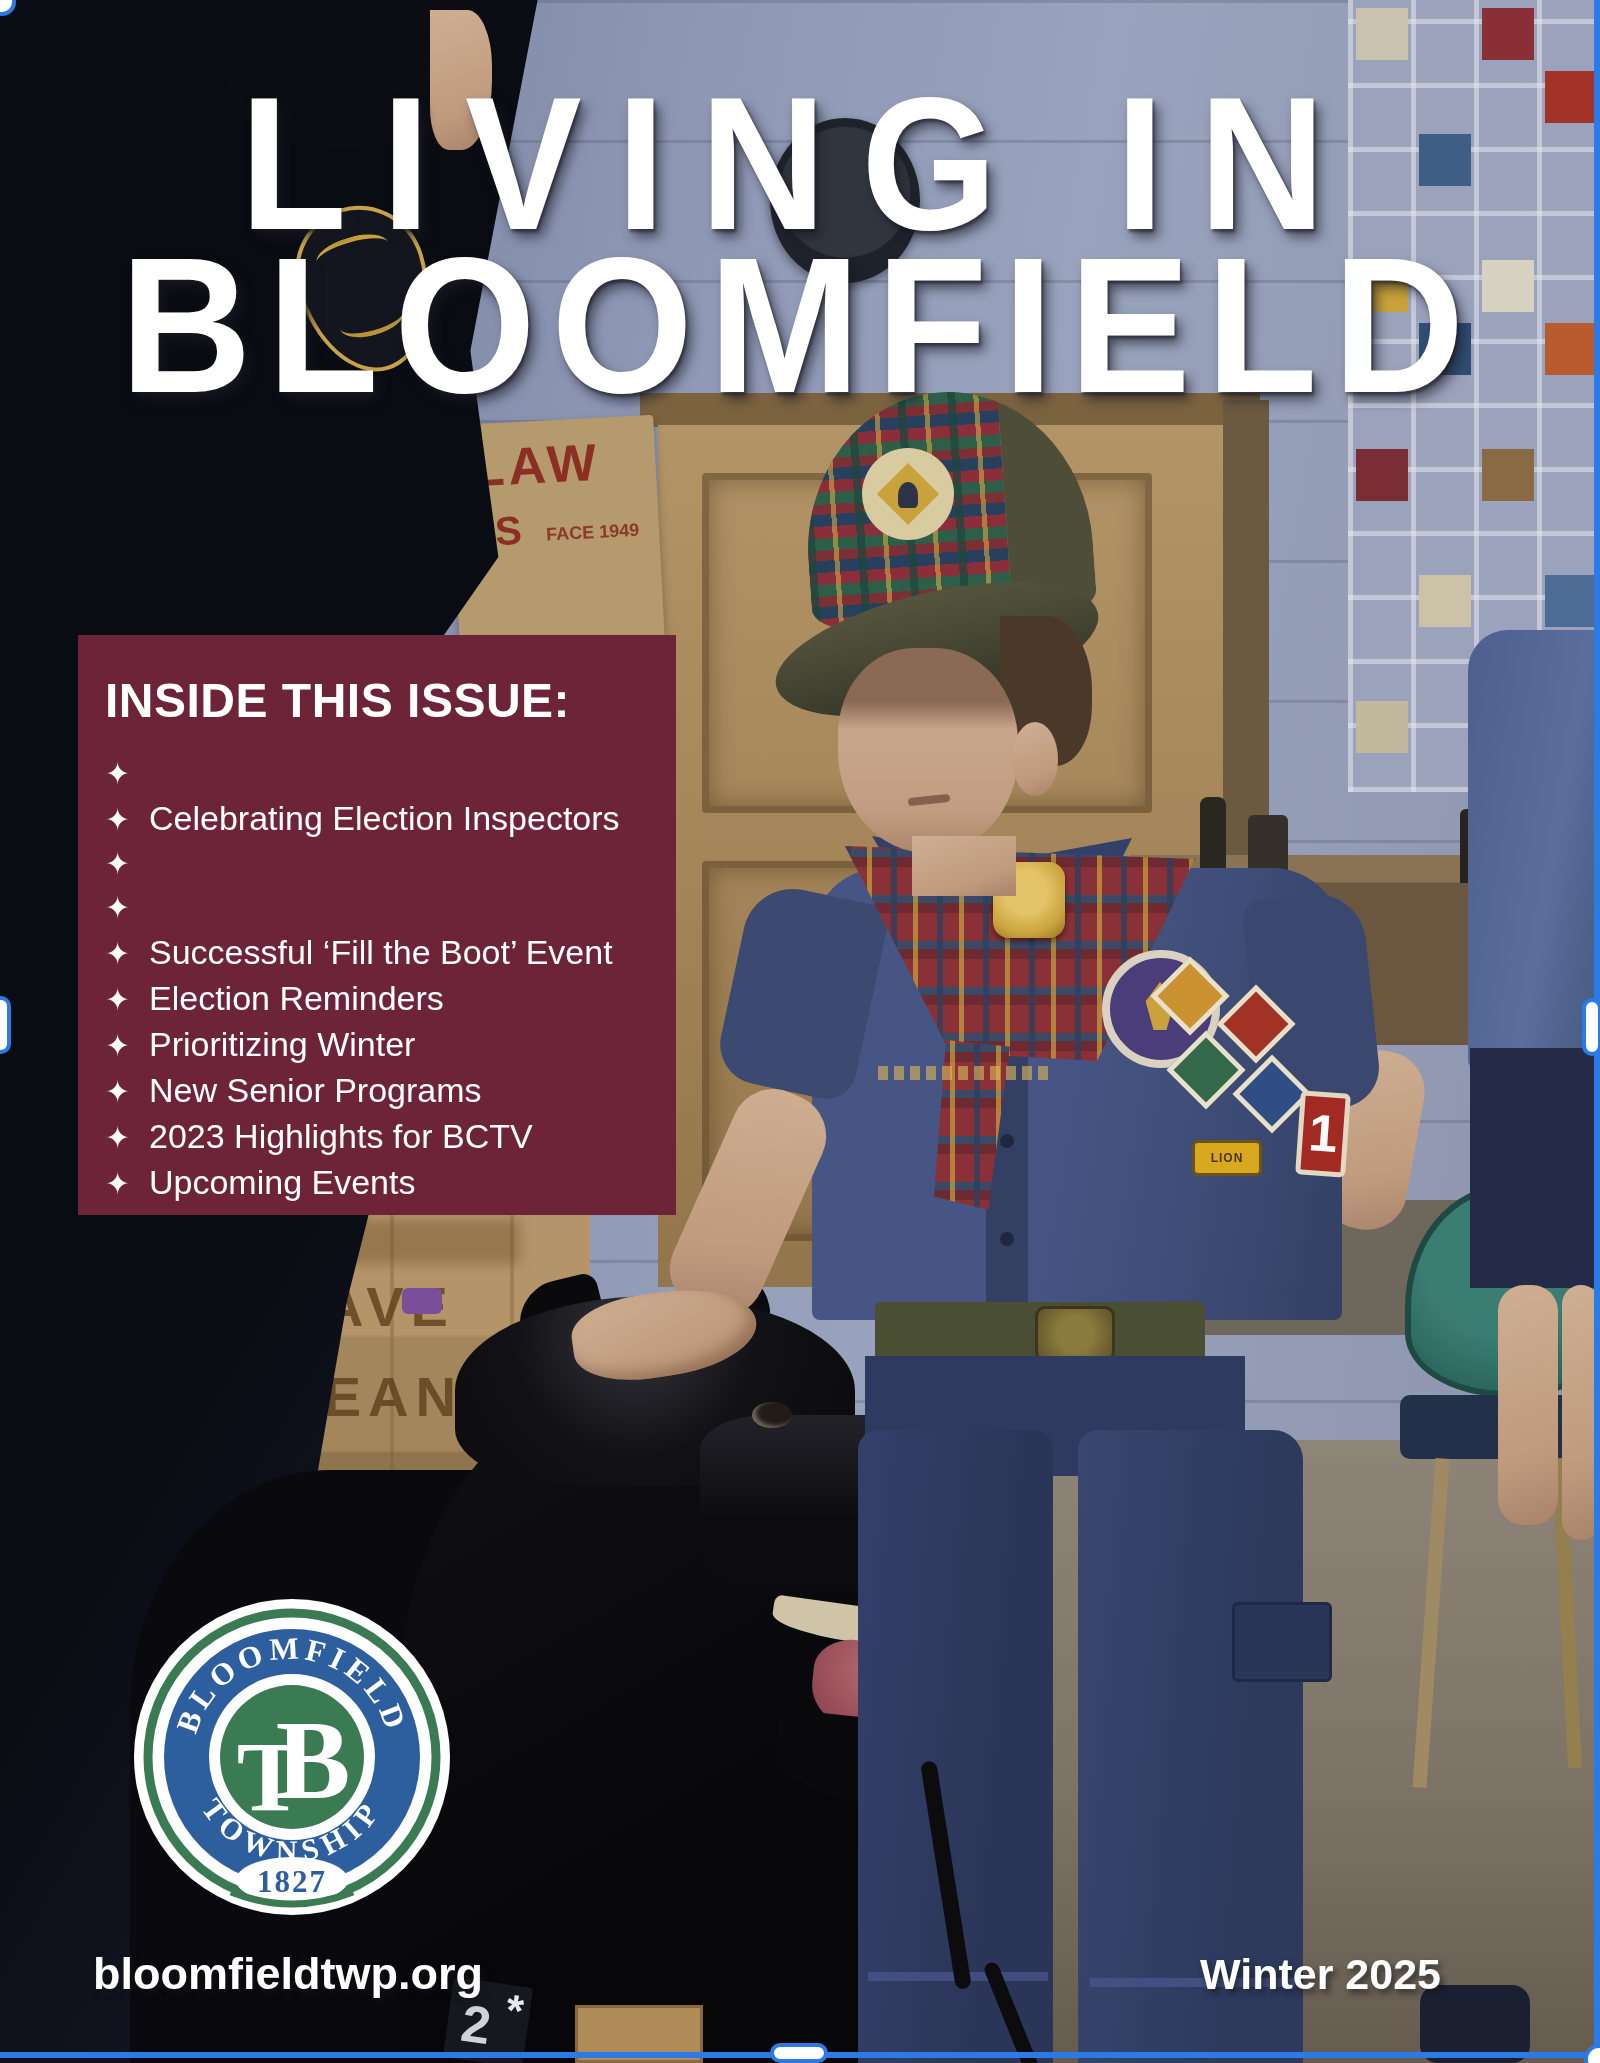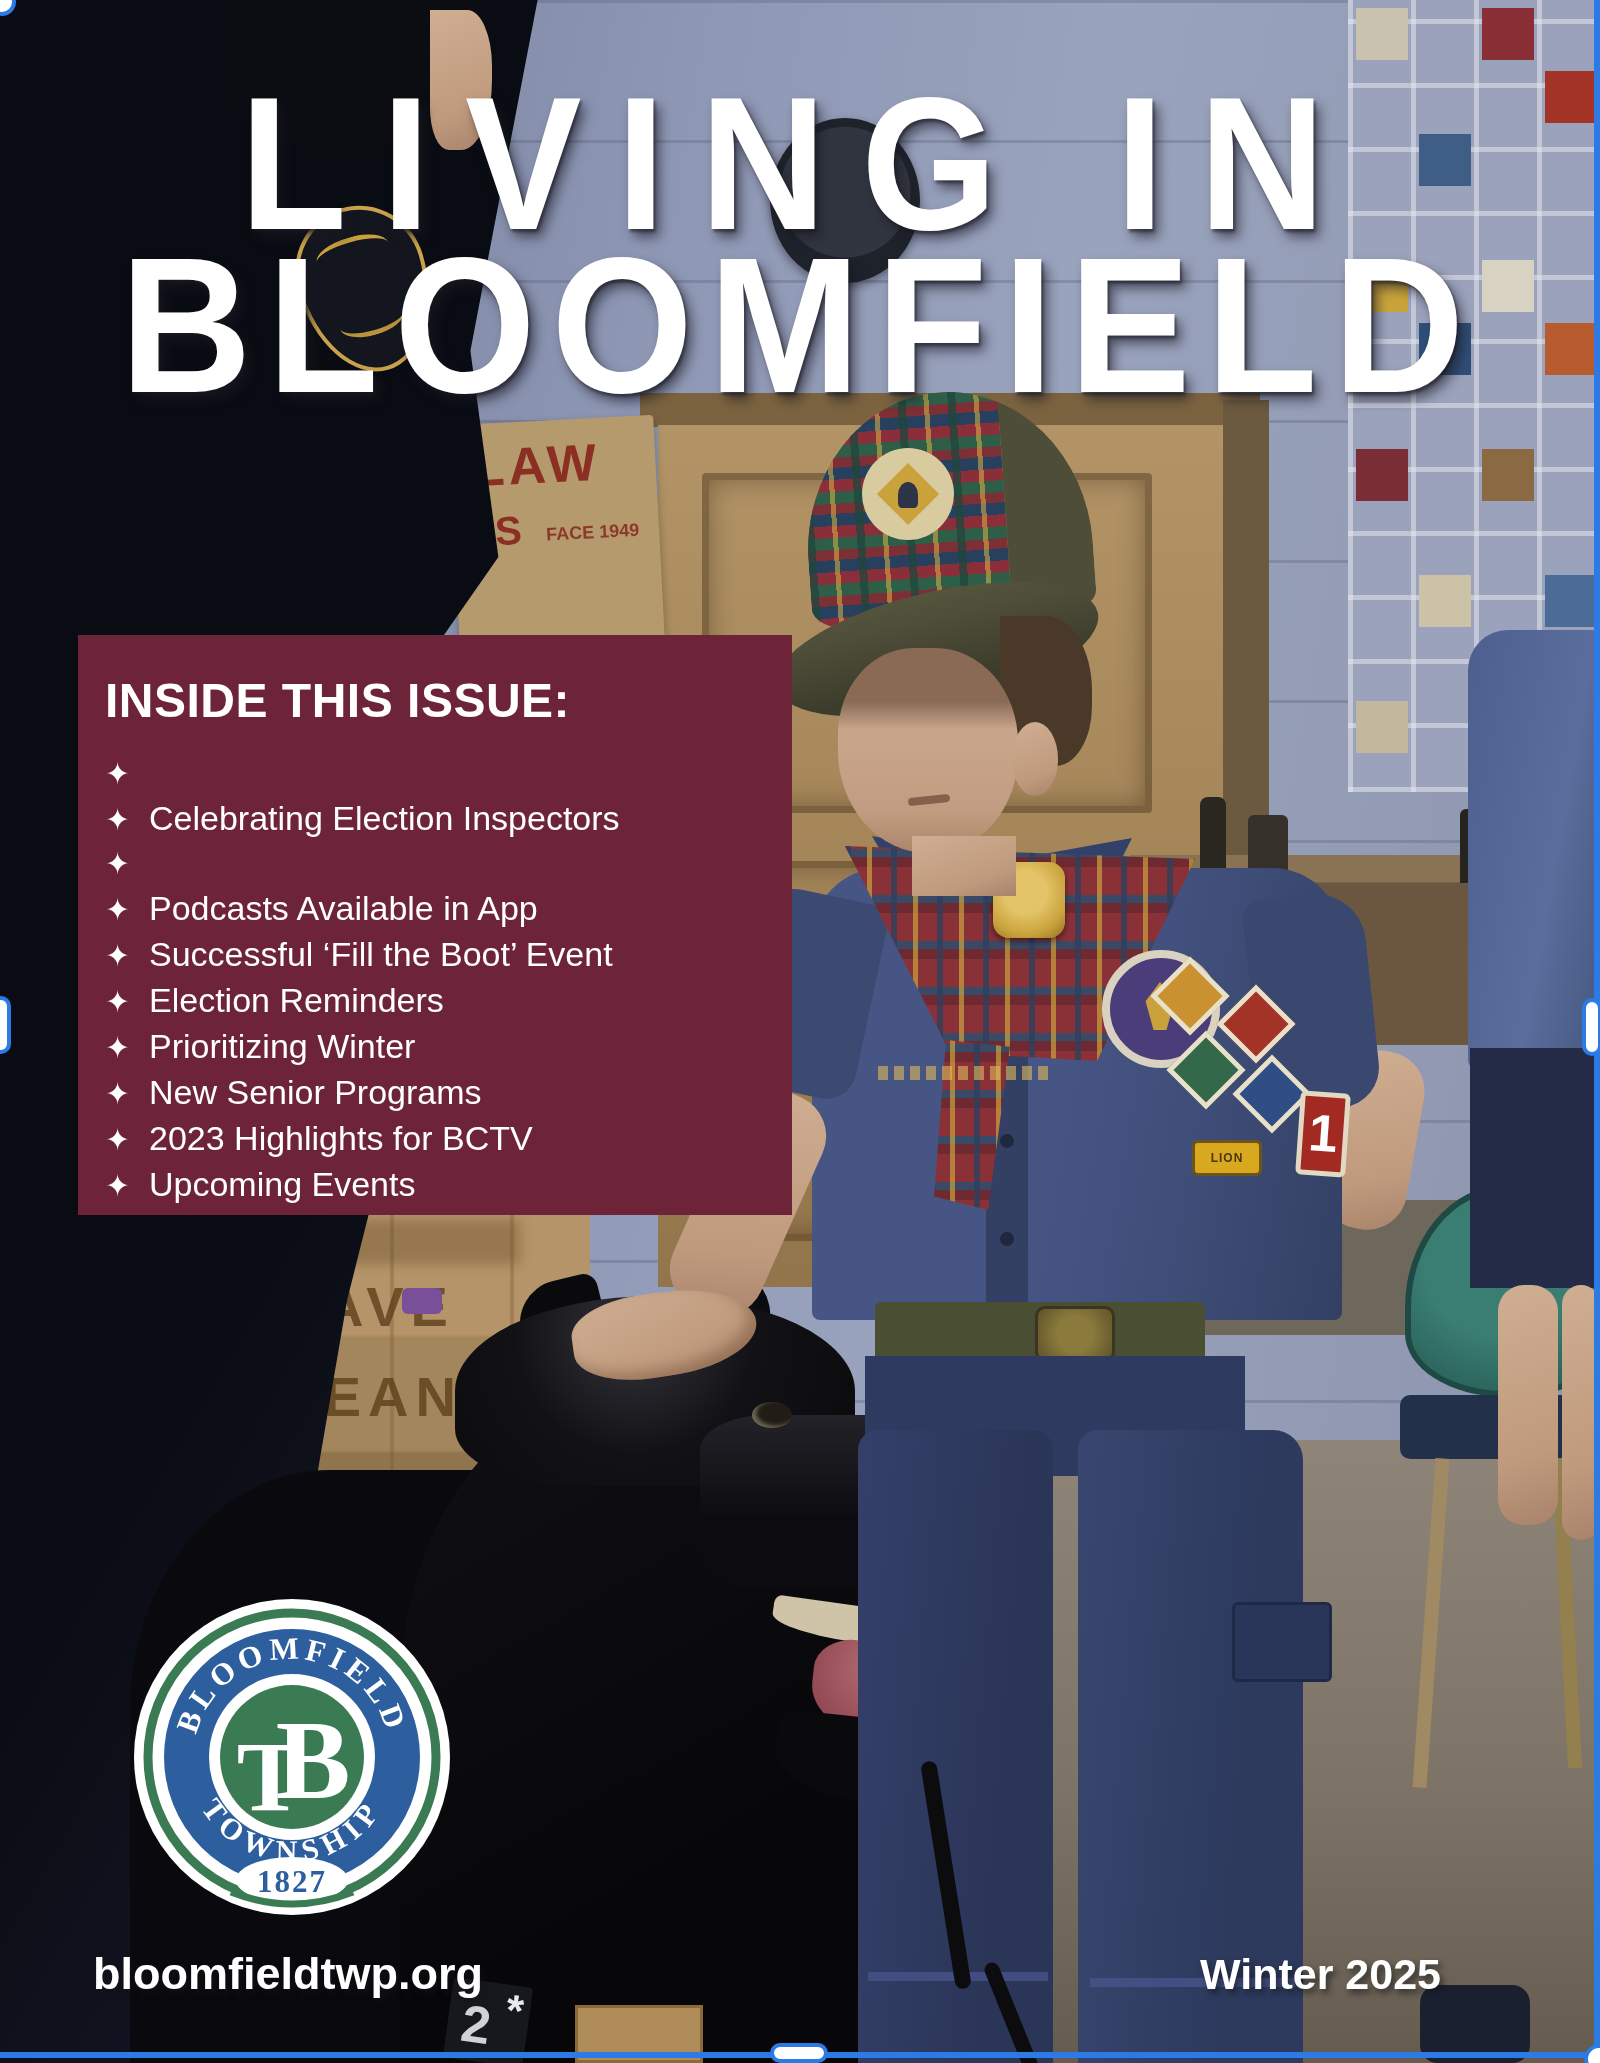--- a/index.html
+++ b/index.html
@@ -193,36 +193,35 @@
   <div class="abs" style="left:1008px;top:1958px;width:15px;height:140px;background:#0c0c0f;border-radius:8px;transform:rotate(-22deg);"></div>
   <div class="abs" style="left:575px;top:2005px;width:128px;height:58px;background:#b08d58;border:3px solid #8a6a3c;box-sizing:border-box;"></div>
   <div class="abs" style="left:448px;top:1982px;width:80px;height:81px;background:#17181d;transform:rotate(8deg);border-radius:4px;">
     <span style="position:absolute;left:14px;top:14px;color:#cfd2d8;font-weight:bold;font-size:52px;">2</span>
     <span style="position:absolute;left:56px;top:0px;color:#e8eaee;font-weight:bold;font-size:44px;">*</span>
   </div>
 
   <div class="abs cover-title" style="left:0;top:58px;width:1600px;text-align:center;font-size:182px;letter-spacing:.2em;transform:scale(.96,1.04);">LIVING IN</div>
   <div class="abs cover-title" style="left:0;top:218px;width:1600px;text-align:center;font-size:186px;letter-spacing:.085em;transform:scale(.98,1.04);">BLOOMFIELD</div>
 
-  <div id="toc" class="abs" style="left:78px;top:635px;width:714px;height:580px;box-sizing:border-box;padding:38px 20px 0 27px;">
+  <div id="toc" class="abs" style="left:78px;top:635px;width:598px;height:580px;box-sizing:border-box;padding:38px 20px 0 27px;">
     <h2>INSIDE THIS ISSUE:</h2>
     <div style="height:24px;"></div>
     <div class="toc-item">
         <span class="b">✦</span>
       </div>
     <div class="toc-item">
         <span class="b">✦</span>
         <span>Celebrating Election Inspectors</span>
       </div>
     <div class="toc-item">
         <span class="b">✦</span>
       </div>
     <div class="toc-item">
         <span class="b">✦</span>
-        <span>Podcasts Available in App</span>
       </div>
     <div class="toc-item">
         <span class="b">✦</span>
         <span>Successful ‘Fill the Boot’ Event</span>
       </div>
     <div class="toc-item">
         <span class="b">✦</span>
         <span>Election Reminders</span>
       </div>
     <div class="toc-item">

